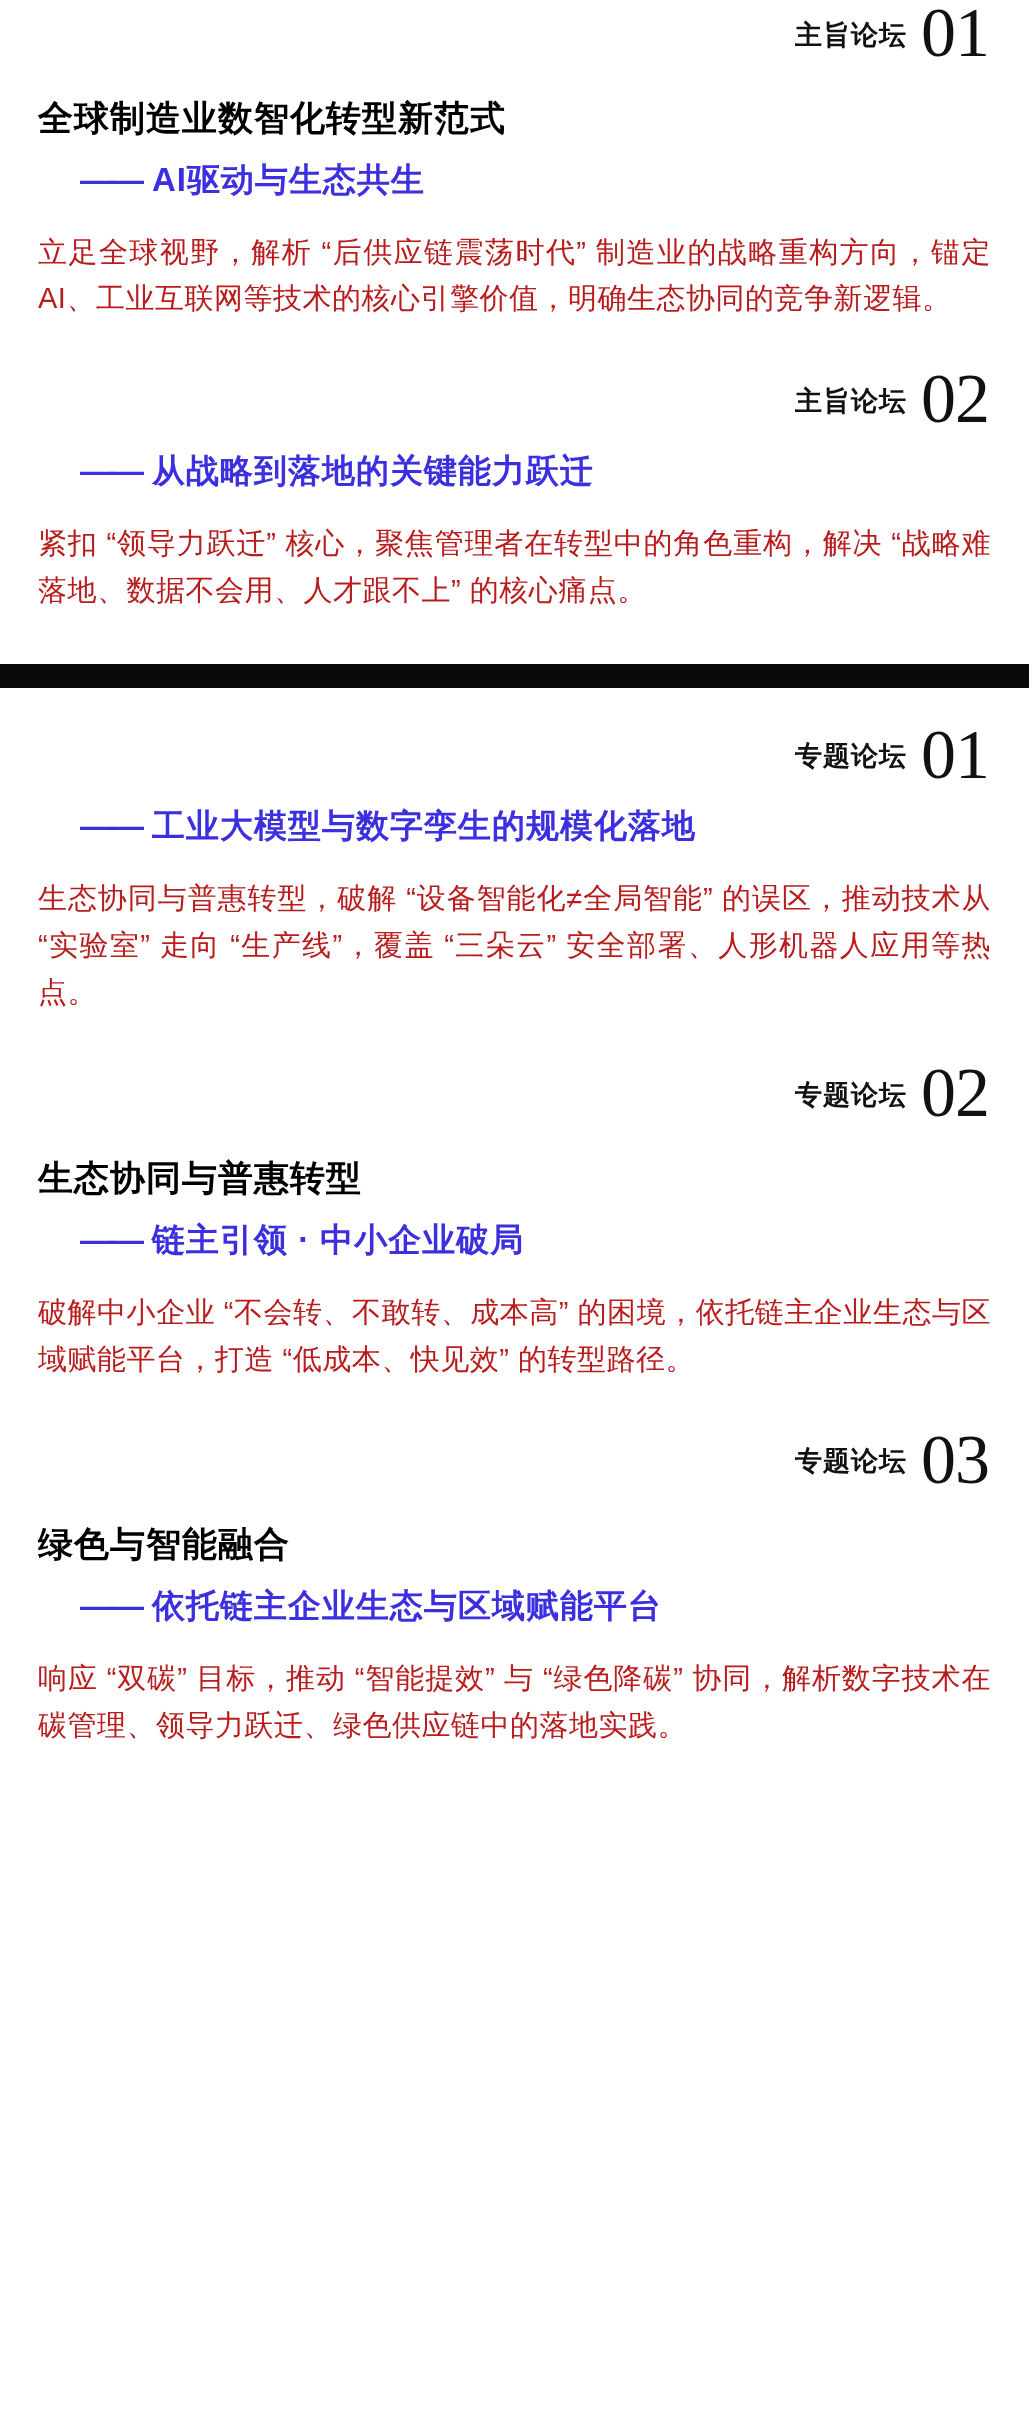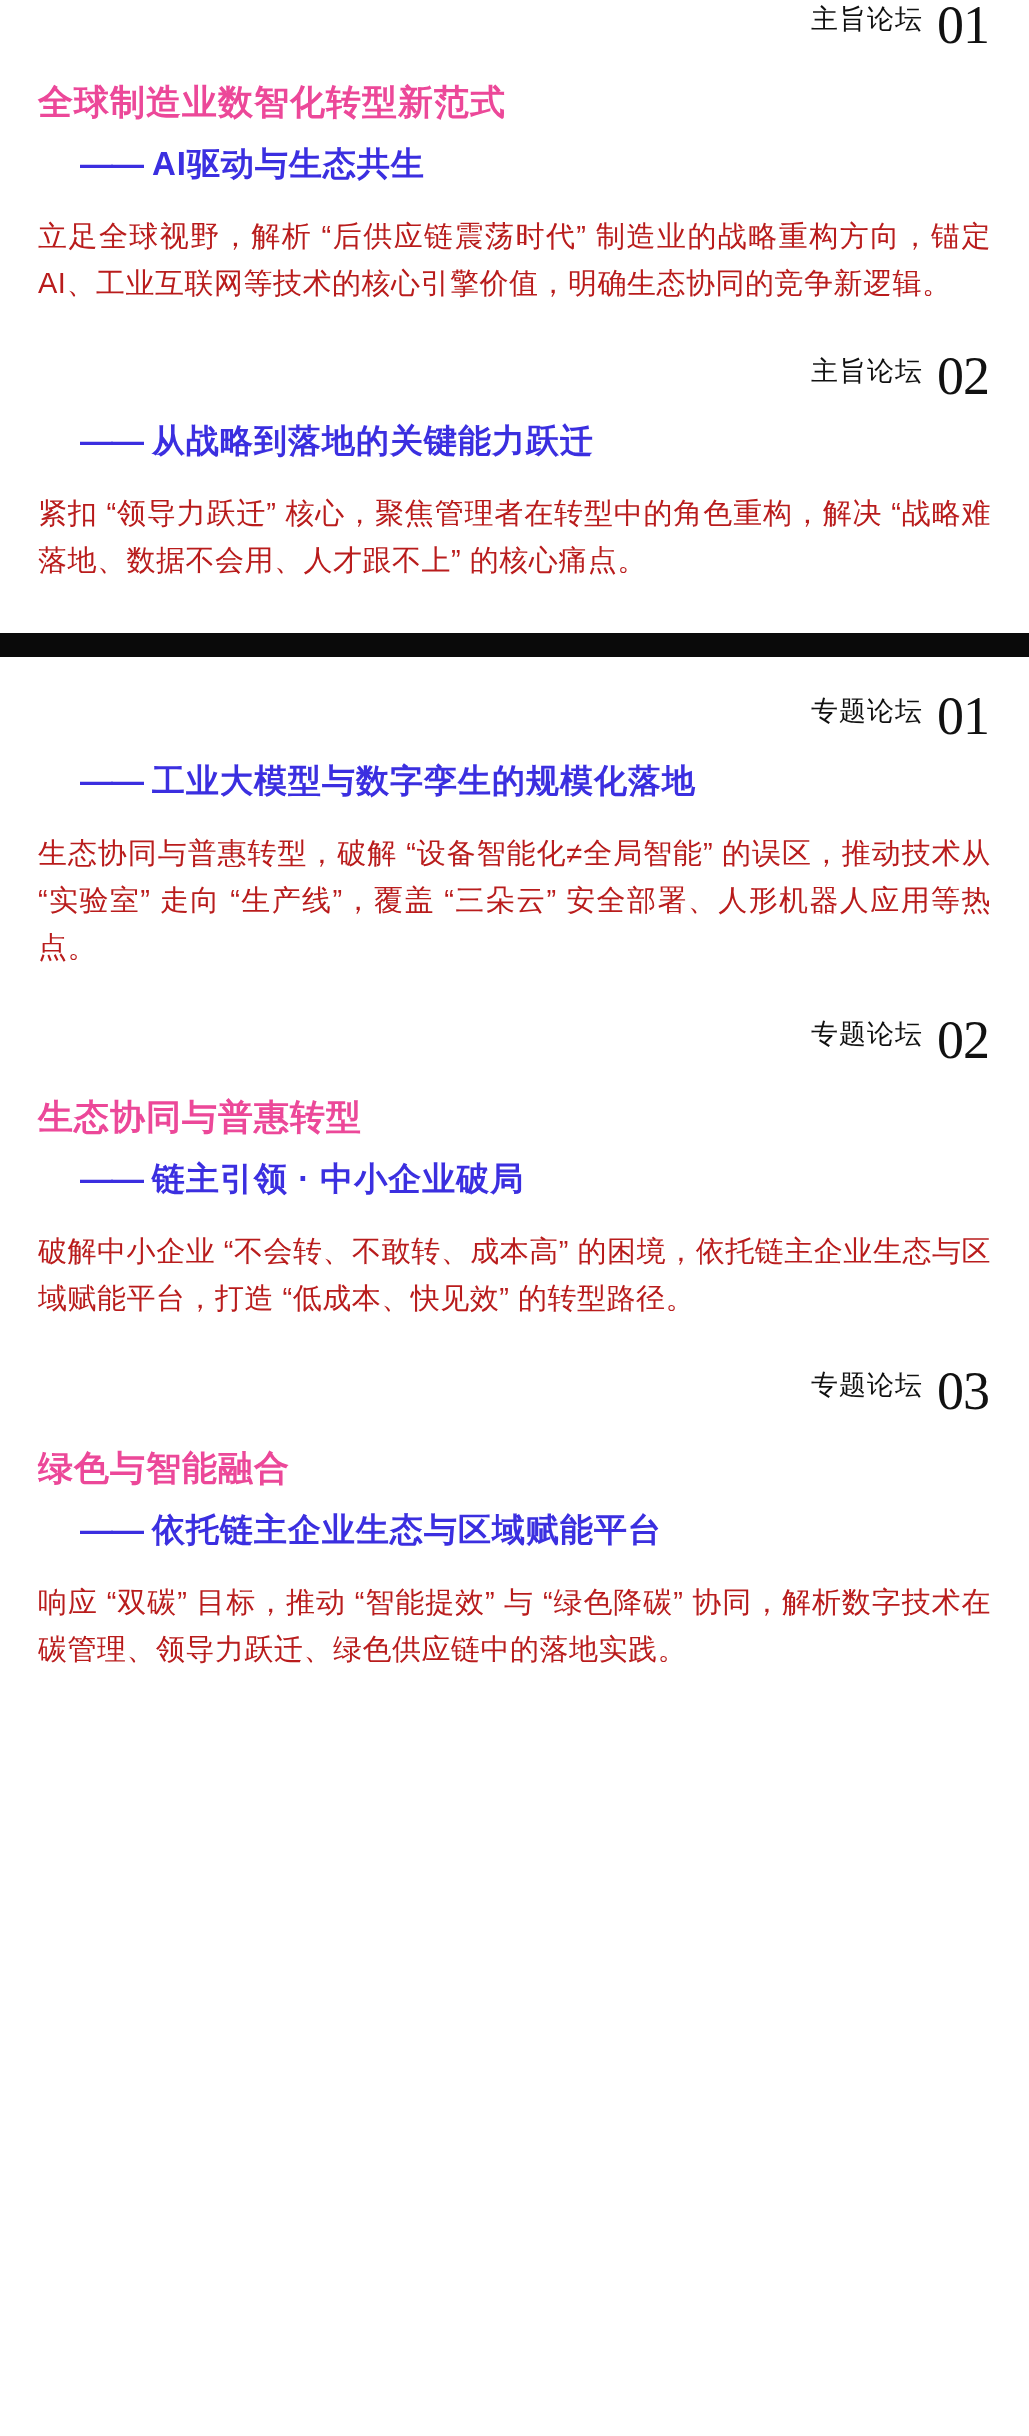--- a/index.html
+++ b/index.html
@@ -17,40 +17,40 @@
   
   .sec-head {
     display:flex;
     align-items:flex-end;
     justify-content:flex-end;
     gap:14px;
     padding-right:2px;
   }
   .sec-label {
     font-size:27px;
-    font-weight:normal;
+    font-weight:bold;
     color:#111111;
     letter-spacing:1px;
     padding-bottom:14px;
     white-space:nowrap;
   }
   .sec-num {
-    font-size:54px;
+    font-size:70px;
     line-height:0.95;
     font-weight:400;
     color:#111111;
     font-family:"Liberation Serif", "DejaVu Serif", serif;
     letter-spacing:-1px;
   }
 
   
   .title-main {
     font-size:35px;
     font-weight:bold;
-    color:#ec4899;
+    color:#000000;
     letter-spacing:1px;
     margin-top:28px;
   }
   .title-sub {
     font-size:33px;
     font-weight:bold;
     color:#3b2fe0;
     letter-spacing:1px;
     margin-top:16px;
     padding-left:42px;

